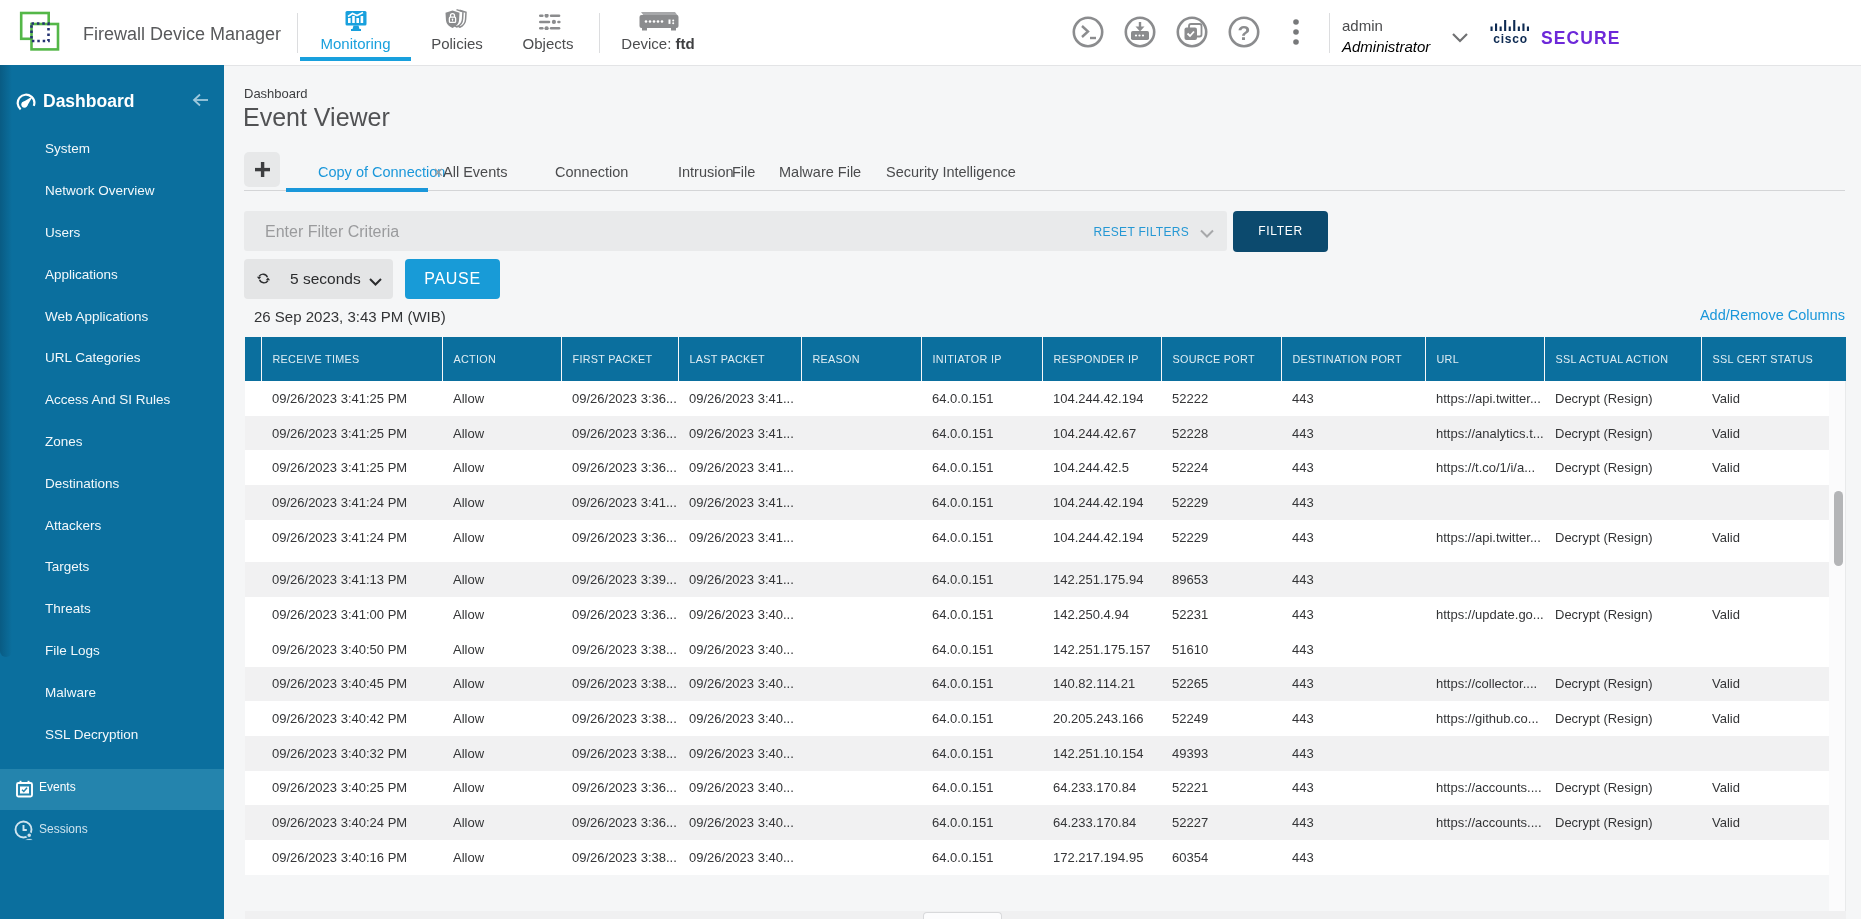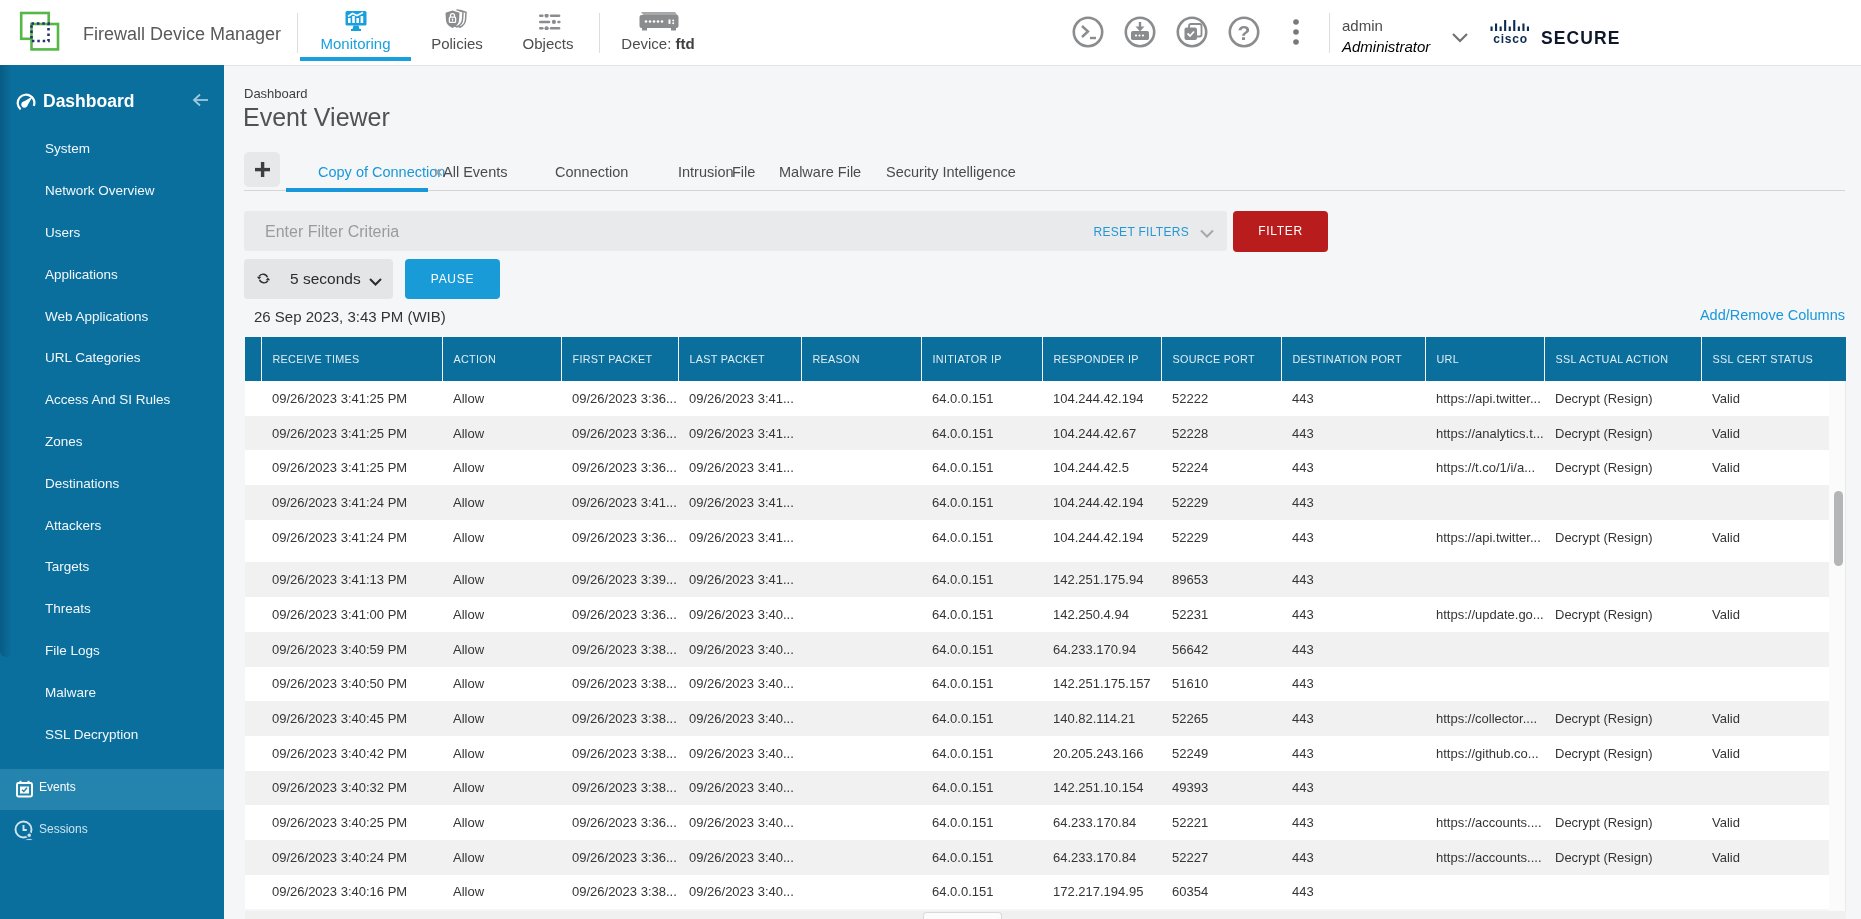--- a/index.html
+++ b/index.html
@@ -14,21 +14,21 @@
 #title { position:absolute; left:83px; top:24px; font-size:18px; color:#58595b; }
 .navitem { position:absolute; top:0; height:65px; text-align:center; }
 .navitem .lbl { position:absolute; left:0; right:0; top:35px; font-size:15px; color:#4c4d4f; }
 .navitem.active .lbl { color:#18a0dd; }
 #navline { position:absolute; left:300px; top:57px; width:111px; height:4px; background:#18a0dd; }
 .cicon { position:absolute; }
 #adminbox { position:absolute; left:1342px; top:17px; }
 #adminbox .a1 { font-size:15px; color:#4a4b4d; }
 #adminbox .a2 { font-size:15px; font-style:italic; color:#000000; margin-top:4px; }
 #secure { position:absolute; left:1541px; top:28px; font-size:17.5px; font-weight:bold;
-  color:#0f172a; letter-spacing:1.1px; }
+  color:#6d28d9; letter-spacing:1.1px; }
 
 
 #side { position:absolute; left:0; top:65px; width:224px; height:854px; background:#0b6f9e; }
 #sidescroll { position:absolute; left:0; top:0; width:12px; height:592px; background:linear-gradient(to right, rgba(0,22,38,0.22), rgba(0,22,38,0)); border-radius:0 0 6px 6px; }
 #dashhead { position:absolute; left:0; top:20px; width:224px; height:36px; }
 #dashhead .t { position:absolute; left:43px; top:6px; font-size:17.5px; font-weight:bold; color:#fff; }
 .sitem { position:absolute; left:45px; width:170px; font-size:13.5px; color:#f2f8fb; }
 #events { position:absolute; left:0; top:703.5px; width:224px; height:41.8px; background:#2484ad; }
 #sessions { position:absolute; left:0; top:745.3px; width:224px; height:41.8px; }
 .bigitem { position:absolute; left:39px; top:11.5px; font-size:12px; color:#fff; }
@@ -41,26 +41,26 @@
   border-radius:5px; text-align:center; }
 .tab { position:absolute; top:164px; font-size:14.5px; color:#4a4b4d; }
 #tabactive { color:#1a97da;margin-left:20px; }
 #tabx { position:absolute; left:433px; top:165px; font-size:13px; color:#9b9c9e; }
 #tabline-gray { position:absolute; left:244px; top:190px; width:1601px; height:1px; background:#d4d5d7; }
 #tabline-blue { position:absolute; left:286px; top:188px; width:142px; height:3.5px; background:#1a97da; }
 
 #filterinput { position:absolute; left:244px; top:211px; width:983px; height:40px; background:#e9eaeb; border-radius:3px; }
 #filterinput .ph { position:absolute; left:21px; top:12px; font-size:16px; color:#9b9c9e; color:#9a9b9d; }
 #resetf { position:absolute; right:38px; top:14px; font-size:12px; color:#2598d4; letter-spacing:0.3px; }
-#filterbtn { position:absolute; left:1233px; top:211px; width:95px; height:41px; background:#b91c1c;
+#filterbtn { position:absolute; left:1233px; top:211px; width:95px; height:41px; background:#0c4a6e;
   border-radius:4px; color:#fff; font-size:12px; letter-spacing:0.7px; text-align:center; line-height:41px; }
 #refreshbox { position:absolute; left:244px; top:259px; width:149px; height:40px; background:#e4e5e6; border-radius:4px; }
 #refreshbox .t { position:absolute; left:46px; top:11px; font-size:15.5px; color:#2b2c2e; }
 #pausebtn { position:absolute; left:405px; top:259px; width:95px; height:40px; background:#189bd7;
-  border-radius:4px; color:#fff; font-size:12px; letter-spacing:0.7px; text-align:center; line-height:40px; }
+  border-radius:4px; color:#fff; font-size:16px; letter-spacing:0.7px; text-align:center; line-height:40px; }
 #datetxt { position:absolute; left:254px; top:308px; font-size:15px; color:#333436;text-align:right; }
 #addrem { position:absolute; right:16px; top:307px; font-size:14.5px; color:#1a97da; }
 
 
 #tbl { position:absolute; left:245px; top:337px; width:1601px; }
 table { border-collapse:collapse; table-layout:fixed; width:1601px; }
 th { background:#0b6f9e; color:rgba(255,255,255,0.87); font-size:10.8px; font-weight:normal;
   letter-spacing:0.3px; text-align:left; padding:0 0 0 11px; height:44px;
   border-left:1px solid rgba(255,255,255,0.25); white-space:nowrap; overflow:hidden; }
 th:first-child { border-left:none; }
@@ -451,35 +451,20 @@
           <td>09/26/2023 3:40...</td>
           <td></td>
           <td>64.0.0.151</td>
           <td>142.250.4.94</td>
           <td>52231</td>
           <td>443</td>
           <td>https://update.go...</td>
           <td>Decrypt (Resign)</td>
           <td>Valid</td>
         </tr>
-<tr class="g">
-          <td></td>
-          <td>09/26/2023 3:40:59 PM</td>
-          <td>Allow</td>
-          <td>09/26/2023 3:38...</td>
-          <td>09/26/2023 3:40...</td>
-          <td></td>
-          <td>64.0.0.151</td>
-          <td>64.233.170.94</td>
-          <td>56642</td>
-          <td>443</td>
-          <td></td>
-          <td></td>
-          <td></td>
-        </tr>
 <tr class="w">
           <td></td>
           <td>09/26/2023 3:40:50 PM</td>
           <td>Allow</td>
           <td>09/26/2023 3:38...</td>
           <td>09/26/2023 3:40...</td>
           <td></td>
           <td>64.0.0.151</td>
           <td>142.251.175.157</td>
           <td>51610</td>

